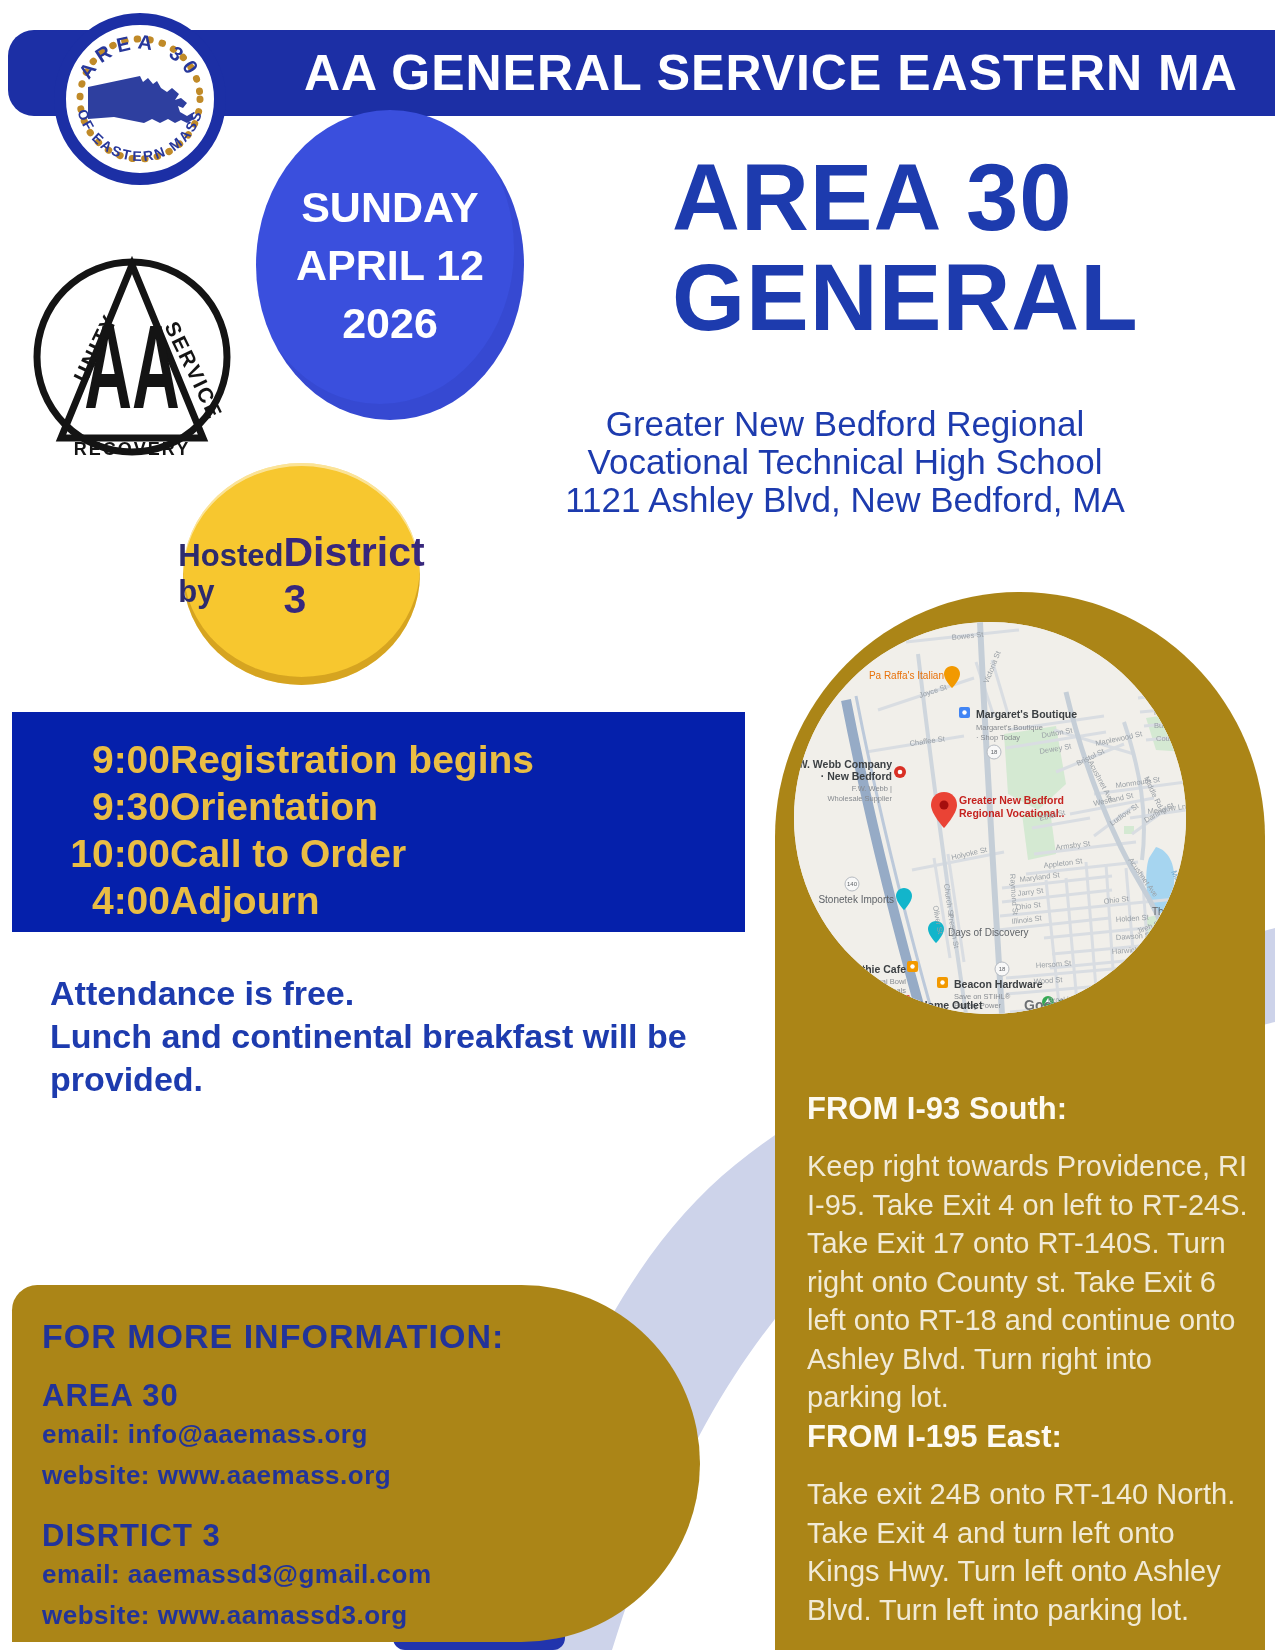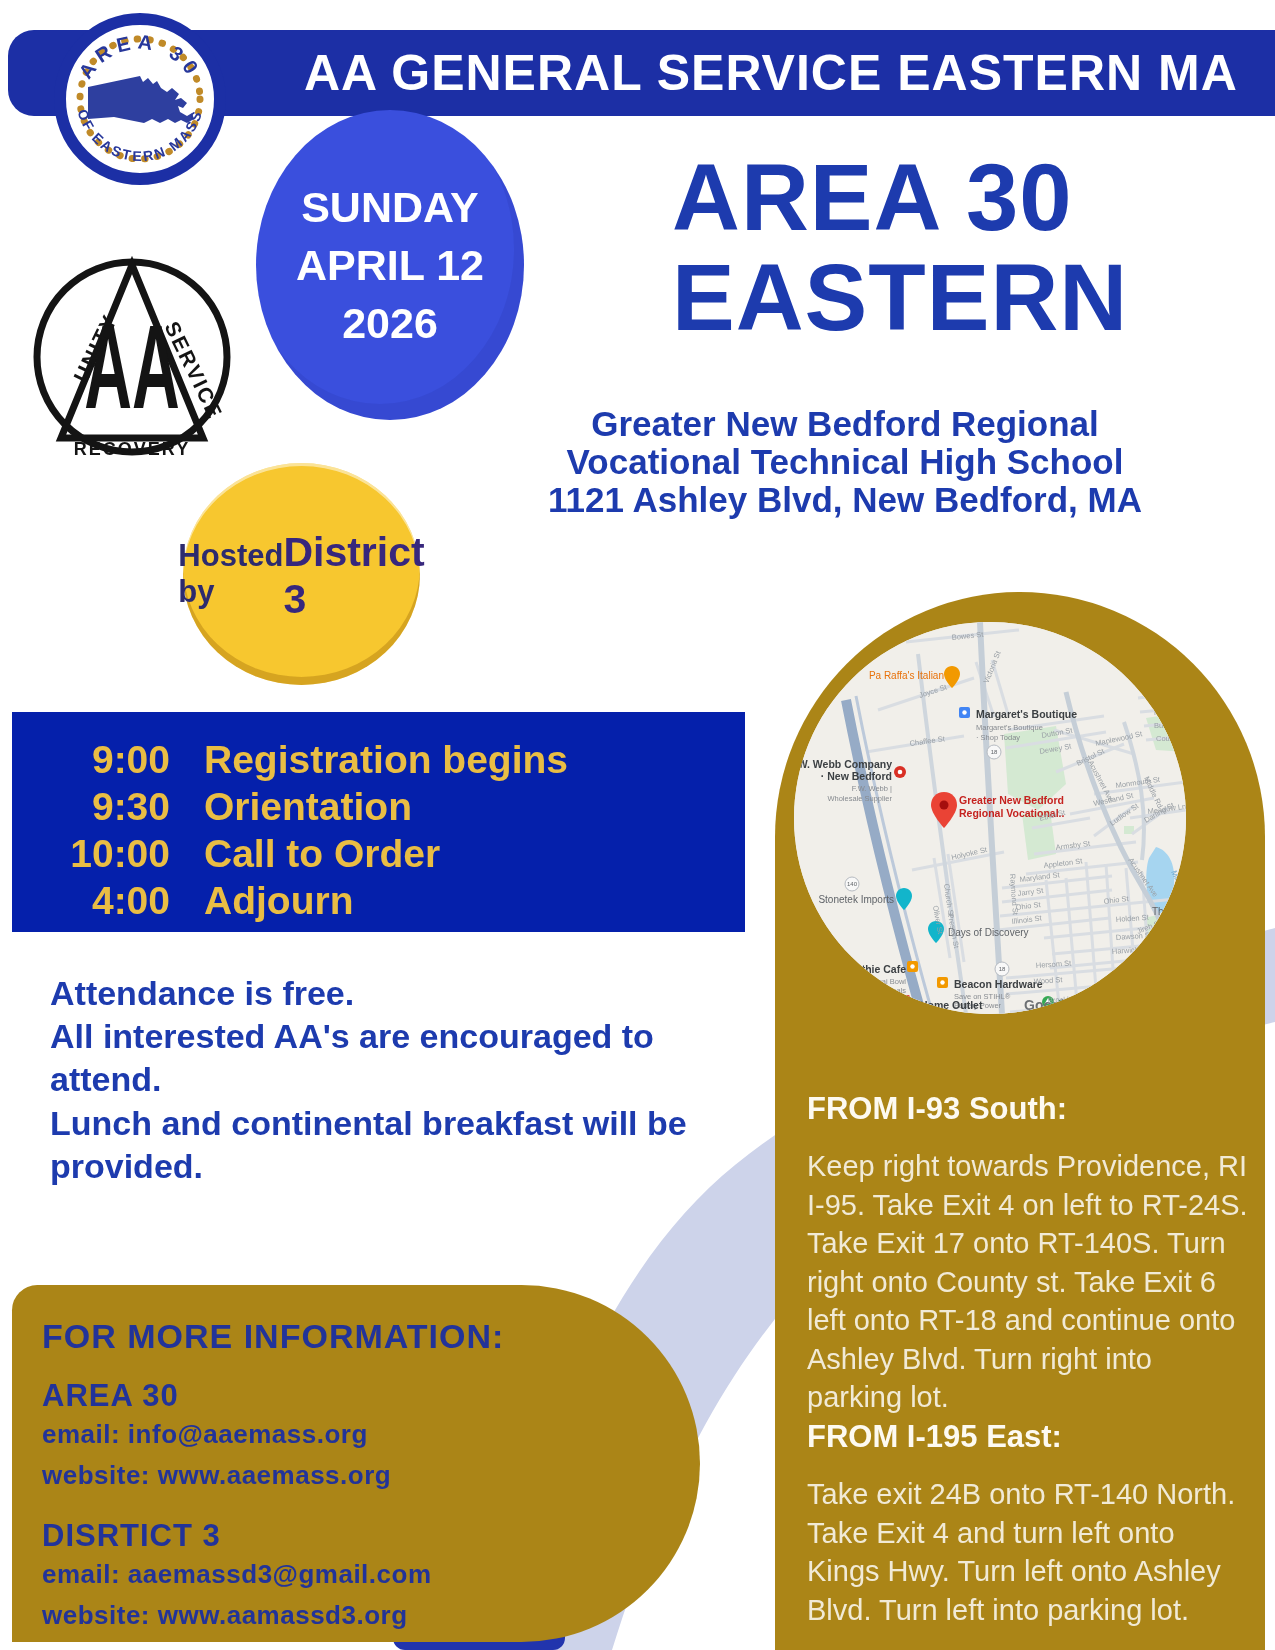--- a/index.html
+++ b/index.html
@@ -16,33 +16,33 @@
   .logoaa{position:absolute;left:28px;top:252px;width:208px;height:210px;z-index:3;}
 
   .date-circle{position:absolute;left:256px;top:110px;width:268px;height:310px;border-radius:50%;
                background:#3a4fdd;display:flex;flex-direction:column;justify-content:center;align-items:center;
                z-index:3;box-shadow:inset -10px -16px 0 rgba(15,25,120,.10);}
   .date-line{color:#ffffff;font-size:43px;font-weight:bold;line-height:58px;white-space:nowrap;}
 
   .main-title{position:absolute;left:672px;top:148px;color:#1d3bae;font-size:94px;font-weight:bold;
               line-height:1.06;z-index:3;letter-spacing:1px;}
   .venue{position:absolute;left:495px;top:405px;width:700px;text-align:center;color:#1d3bae;
-         font-size:35px;font-weight:bold;line-height:1.08;z-index:3;}
+         font-size:35px;font-weight:normal;line-height:1.08;z-index:3;}
 
   .host-circle{position:absolute;left:183px;top:463px;width:237px;height:222px;border-radius:50%;
                background:#f7c72f;display:flex;flex-direction:row;align-items:center;justify-content:center;
                z-index:3;box-shadow:inset 0 -8px 0 rgba(173,122,16,.45), inset 0 3px 0 rgba(255,255,255,.5);}
   .host-line1{color:#2d2b6e;font-size:31px;font-weight:bold;}
   .host-line2{color:#37277d;font-size:41px;font-weight:bold;margin-top:3px;}
 
   .schedule{position:absolute;left:12px;top:712px;width:733px;height:220px;background:#0520ab;
             box-sizing:border-box;padding-top:24px;z-index:3;}
   .srow{display:flex;color:#e9bd44;font-weight:bold;font-size:39px;line-height:47px;}
   .stime{width:158px;text-align:right;flex:0 0 auto;}
-  .sevent{margin-left:34px;}
+  .sevent{}
 
   .notes{position:absolute;left:50px;top:972px;width:650px;color:#1d3bae;font-size:34px;
          font-weight:bold;line-height:1.27;z-index:3;}
 
   .infobox{position:absolute;left:12px;top:1285px;width:688px;height:357px;background:#ab8517;
            border-radius:26px 184px 184px 0;box-sizing:border-box;padding:32px 0 0 30px;z-index:3;}
   .info-heading{color:#223399;font-size:34px;font-weight:bold;letter-spacing:1px;}
   .info-name{color:#223399;font-size:31px;font-weight:bold;margin-top:22px;letter-spacing:1px;}
   .info-line{color:#223399;font-size:26px;font-weight:bold;line-height:41px;letter-spacing:.5px;}
 
@@ -102,21 +102,21 @@
   </svg>
 
   <div class="date-circle">
     <div class="date-line">SUNDAY</div>
     <div class="date-line">APRIL 12</div>
     <div class="date-line">2026</div>
   </div>
 
   <div class="main-title">
     <div>AREA 30</div>
-    <div>EASTERN</div>
+    <div>GENERAL</div>
   </div>
 
   <div class="venue">
     <div>Greater New Bedford Regional</div>
     <div>Vocational Technical High School</div>
     <div>1121 Ashley Blvd, New Bedford, MA</div>
   </div>
 
   <div class="host-circle">
     <div class="host-line1">Hosted by</div>
@@ -137,21 +137,20 @@
       <span class="sevent">Call to Order</span>
     </div>
     <div class="srow">
       <span class="stime">4:00</span>
       <span class="sevent">Adjourn</span>
     </div>
   </div>
 
   <div class="notes">
     <div>Attendance is free.</div>
-    <div>All interested AA's are encouraged to attend.</div>
     <div>Lunch and continental breakfast will be provided.</div>
   </div>
 
   <div class="infobox">
     <div class="info-heading">FOR MORE INFORMATION:</div>
     <div class="info-name">AREA 30</div>
     <div class="info-line">email: info@aaemass.org</div>
     <div class="info-line">website: www.aaemass.org</div>
     <div class="info-name">DISRTICT 3</div>
     <div class="info-line">email: aaemassd3@gmail.com</div>

